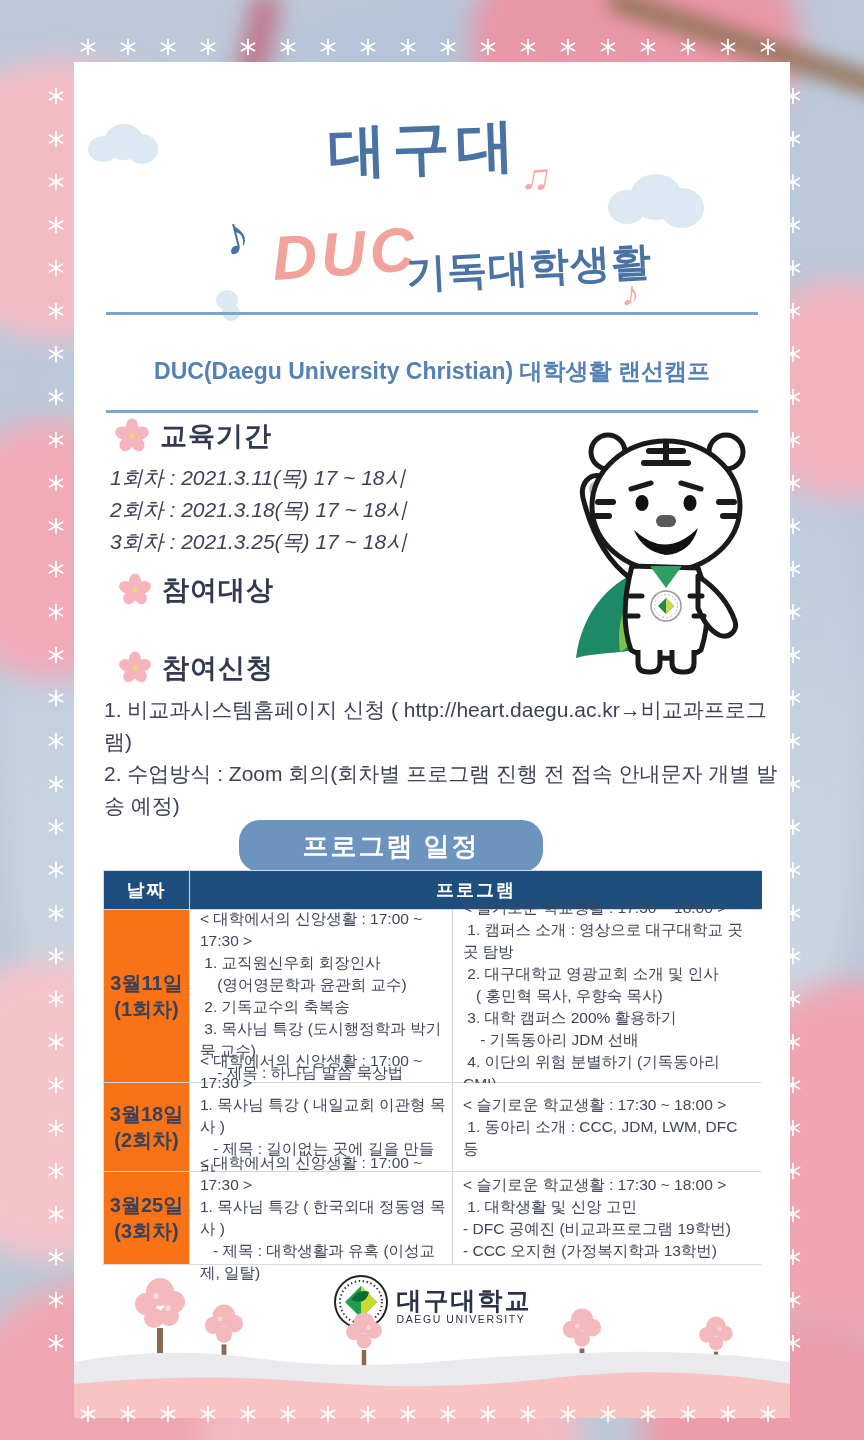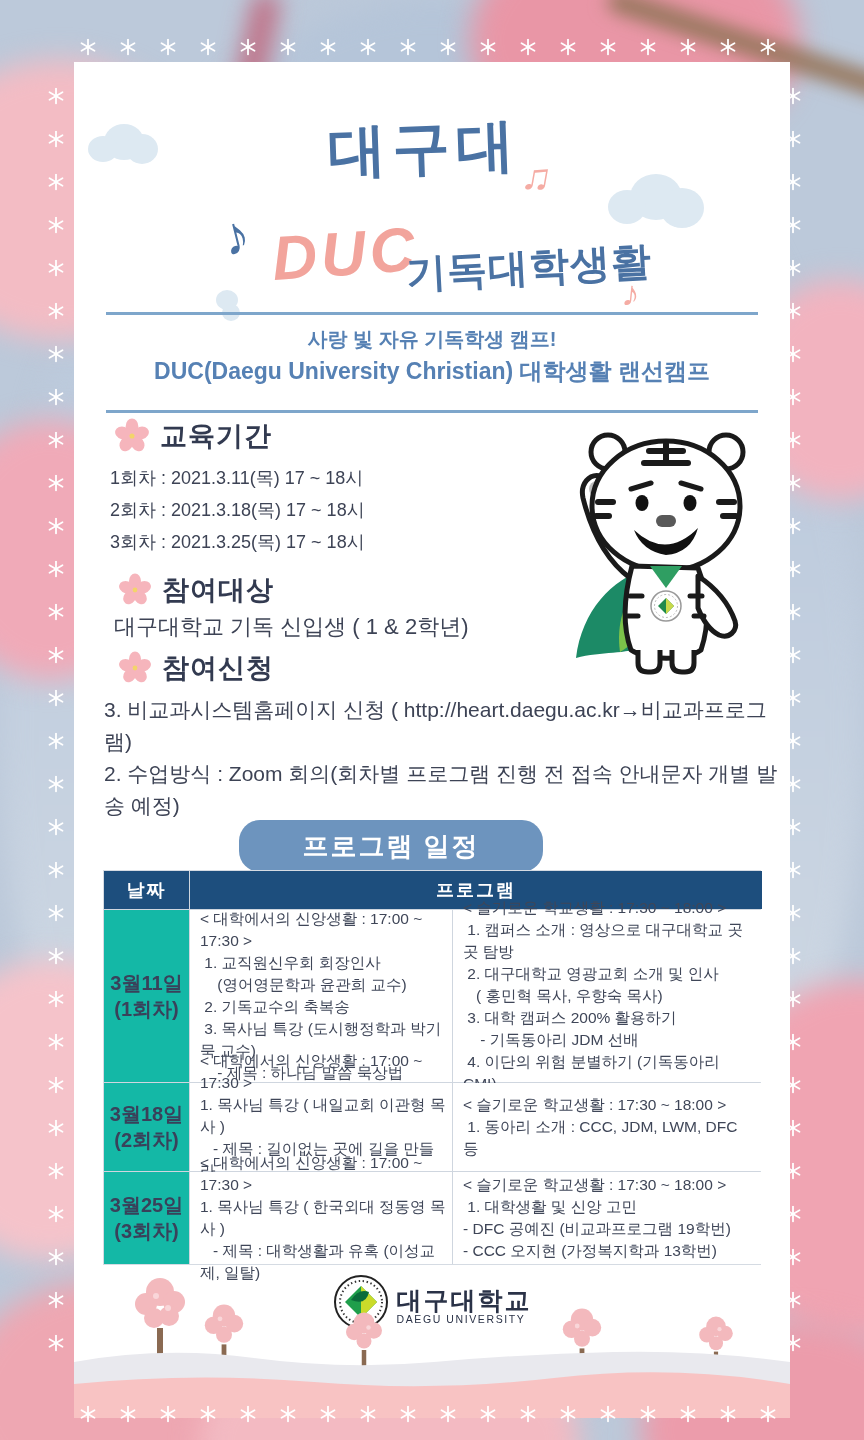--- a/index.html
+++ b/index.html
@@ -48,35 +48,35 @@
   .divider{position:absolute;left:32px;width:652px;height:3px;background:#7ea6cb;}
   .dv1{top:250px;} .dv2{top:348px;}
   .sub1{position:absolute;left:0;top:264px;width:716px;text-align:center;font-size:20px;
     font-weight:bold;color:#5681b4;}
   .sub2{position:absolute;left:0;top:294px;width:716px;text-align:center;font-size:23px;
     font-weight:bold;color:#5681b4;}
   .sec-head{position:absolute;display:flex;align-items:center;gap:10px;}
   .sec-head .txt{font-size:27px;font-weight:bold;color:#323a50;letter-spacing:1px;}
   .sh1{left:40px;top:356px;justify-content:flex-end;} .sh2{left:44px;top:510px;} .sh3{left:44px;top:588px;}
   .body-lines{position:absolute;color:#3d4355;}
-  .bl1{left:36px;top:400px;font-size:18px;line-height:32px;}
+  .bl1{left:36px;top:400px;font-size:21px;line-height:32px;font-style:italic;}
   .bl2{left:40px;top:550px;font-size:22px;line-height:30px;}
   .bl3{left:30px;top:632px;font-size:21px;line-height:32px;}
   .ln{white-space:pre-wrap;}
   .mascot{position:absolute;left:456px;top:356px;}
   .pill{position:absolute;left:165px;top:758px;width:304px;height:52px;border-radius:21px;
     background:#6d94be;color:#fff;font-size:26px;font-weight:bold;display:flex;
     align-items:center;justify-content:center;letter-spacing:2px;}
   
   .table{position:absolute;left:29px;top:808px;width:658px;background:#cfd6df;
     border:1px solid #d5dbe3;display:grid;grid-template-columns:85px 262px 309px;gap:1px;}
   .th{background:#1d4e7d;color:#fff;font-size:18px;font-weight:bold;display:flex;
     align-items:center;justify-content:center;height:38px;letter-spacing:2px;}
   .th-prog{grid-column:2 / span 2;}
-  .td-date{background:#14b8a6;color:#39415a;font-size:20px;font-weight:600;display:flex;
+  .td-date{background:#f97316;color:#39415a;font-size:20px;font-weight:600;display:flex;
     flex-direction:column;align-items:center;justify-content:center;line-height:26px;}
   .td-prog{background:#fff;font-size:15.5px;color:#3f4658;line-height:22px;
     display:flex;flex-direction:column;justify-content:center;padding:8px 6px 8px 10px;}
   .r1{height:172px;} .r2{height:88px;} .r3{height:92px;}
   
   .foot{position:absolute;left:0;top:1212px;width:716px;display:flex;align-items:center;justify-content:center;gap:8px;}
   .foot .kr{font-size:25px;font-weight:bold;color:#2a3247;letter-spacing:2px;line-height:26px;margin-top:8px;}
   .foot .en{font-size:10.5px;font-weight:normal;color:#2a3247;letter-spacing:1.6px;}
   .bottom-art{position:absolute;left:0;top:1200px;}
   .sp{position:absolute;width:17px;height:17px;transform:translate(-50%,-50%);pointer-events:none;}
@@ -108,21 +108,20 @@
     <div class="cloud cl3"></div>
 
     <div class="title-main">대구대</div>
     <div class="note n1">♫</div>
     <div class="note n2">♪</div>
     <div class="brand">DUC</div>
     <div class="title-sub">기독대학생활</div>
     <div class="note n3">♪</div>
 
     <div class="divider dv1"></div>
-    <div class="sub1">사랑 빛 자유 기독학생 캠프!</div>
     <div class="sub2">DUC(Daegu University Christian) 대학생활 랜선캠프</div>
     <div class="divider dv2"></div>
 
     <div class="sec-head sh1">
       <svg width="36" height="36" viewBox="0 0 34 34">
         <g fill="#f6b5bc">
           <ellipse cx="17" cy="8" rx="6" ry="7.5"></ellipse>
           <ellipse cx="17" cy="8" rx="6" ry="7.5" transform="rotate(72 17 17)"></ellipse>
           <ellipse cx="17" cy="8" rx="6" ry="7.5" transform="rotate(144 17 17)"></ellipse>
           <ellipse cx="17" cy="8" rx="6" ry="7.5" transform="rotate(216 17 17)"></ellipse>
@@ -200,39 +199,36 @@
           <ellipse cx="17" cy="8" rx="6" ry="7.5"></ellipse>
           <ellipse cx="17" cy="8" rx="6" ry="7.5" transform="rotate(72 17 17)"></ellipse>
           <ellipse cx="17" cy="8" rx="6" ry="7.5" transform="rotate(144 17 17)"></ellipse>
           <ellipse cx="17" cy="8" rx="6" ry="7.5" transform="rotate(216 17 17)"></ellipse>
           <ellipse cx="17" cy="8" rx="6" ry="7.5" transform="rotate(288 17 17)"></ellipse>
         </g>
         <circle cx="17" cy="17" r="2.4" fill="#f3d46a"></circle>
       </svg>
       <span class="txt">참여대상</span>
     </div>
-    <div class="body-lines bl2">
-      <div class="ln">대구대학교 기독 신입생 ( 1 &amp; 2학년)</div>
-    </div>
 
     <div class="sec-head sh3">
       <svg width="34" height="34" viewBox="0 0 34 34">
         <g fill="#f6b5bc">
           <ellipse cx="17" cy="8" rx="6" ry="7.5"></ellipse>
           <ellipse cx="17" cy="8" rx="6" ry="7.5" transform="rotate(72 17 17)"></ellipse>
           <ellipse cx="17" cy="8" rx="6" ry="7.5" transform="rotate(144 17 17)"></ellipse>
           <ellipse cx="17" cy="8" rx="6" ry="7.5" transform="rotate(216 17 17)"></ellipse>
           <ellipse cx="17" cy="8" rx="6" ry="7.5" transform="rotate(288 17 17)"></ellipse>
         </g>
         <circle cx="17" cy="17" r="2.4" fill="#f3d46a"></circle>
       </svg>
       <span class="txt">참여신청</span>
     </div>
     <div class="body-lines bl3">
-      <div class="ln">3. 비교과시스템홈페이지 신청 ( http://heart.daegu.ac.kr→비교과프로그램)</div>
+      <div class="ln">1. 비교과시스템홈페이지 신청 ( http://heart.daegu.ac.kr→비교과프로그램)</div>
       <div class="ln">2. 수업방식 : Zoom 회의(회차별 프로그램 진행 전 접속 안내문자 개별 발송 예정)</div>
     </div>
 
     <div class="pill">프로그램 일정</div>
 
     <div class="table">
       <div class="th">날짜</div>
       <div class="th th-prog">프로그램</div>
 
       <div class="td-date r1">

